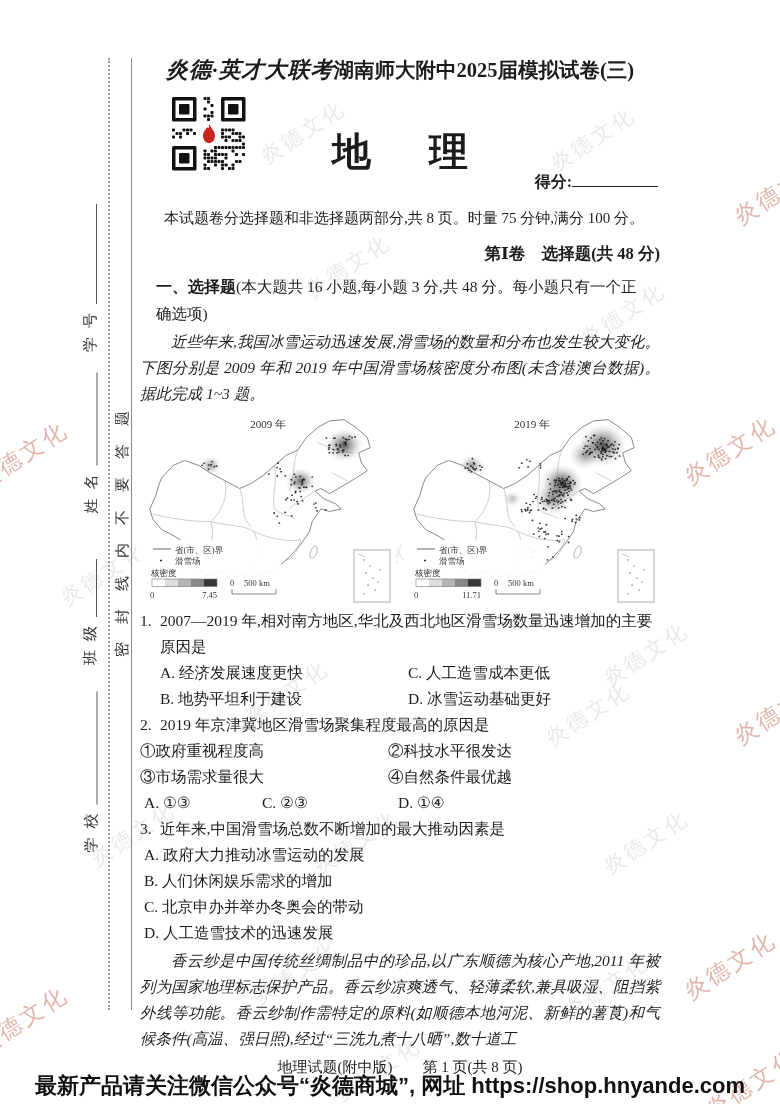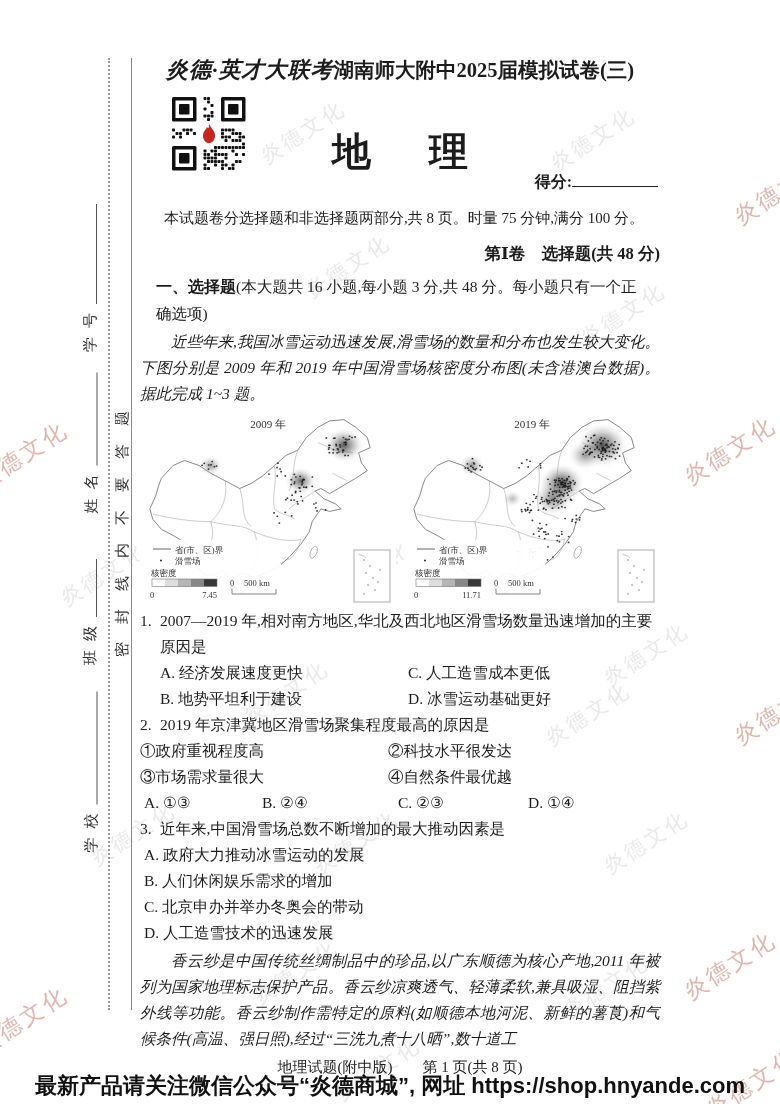--- a/index.html
+++ b/index.html
@@ -724,21 +724,20 @@
             <span class="qtext">2019 年京津冀地区滑雪场聚集程度最高的原因是</span>
           </div>
           <div class="sub2">
             <span>①政府重视程度高</span>
             <span>②科技水平很发达</span>
             <span>③市场需求量很大</span>
             <span>④自然条件最优越</span>
           </div>
           <div class="opts4">
             <span>A. ①③</span>
-            <span>B. ②④</span>
             <span>C. ②③</span>
             <span>D. ①④</span>
           </div>
         </div>
         <div class="qblock">
           <div class="qstem">
             <span class="qnum">3.</span>
             <span class="qtext">近年来,中国滑雪场总数不断增加的最大推动因素是</span>
           </div>
           <div class="optstack">

